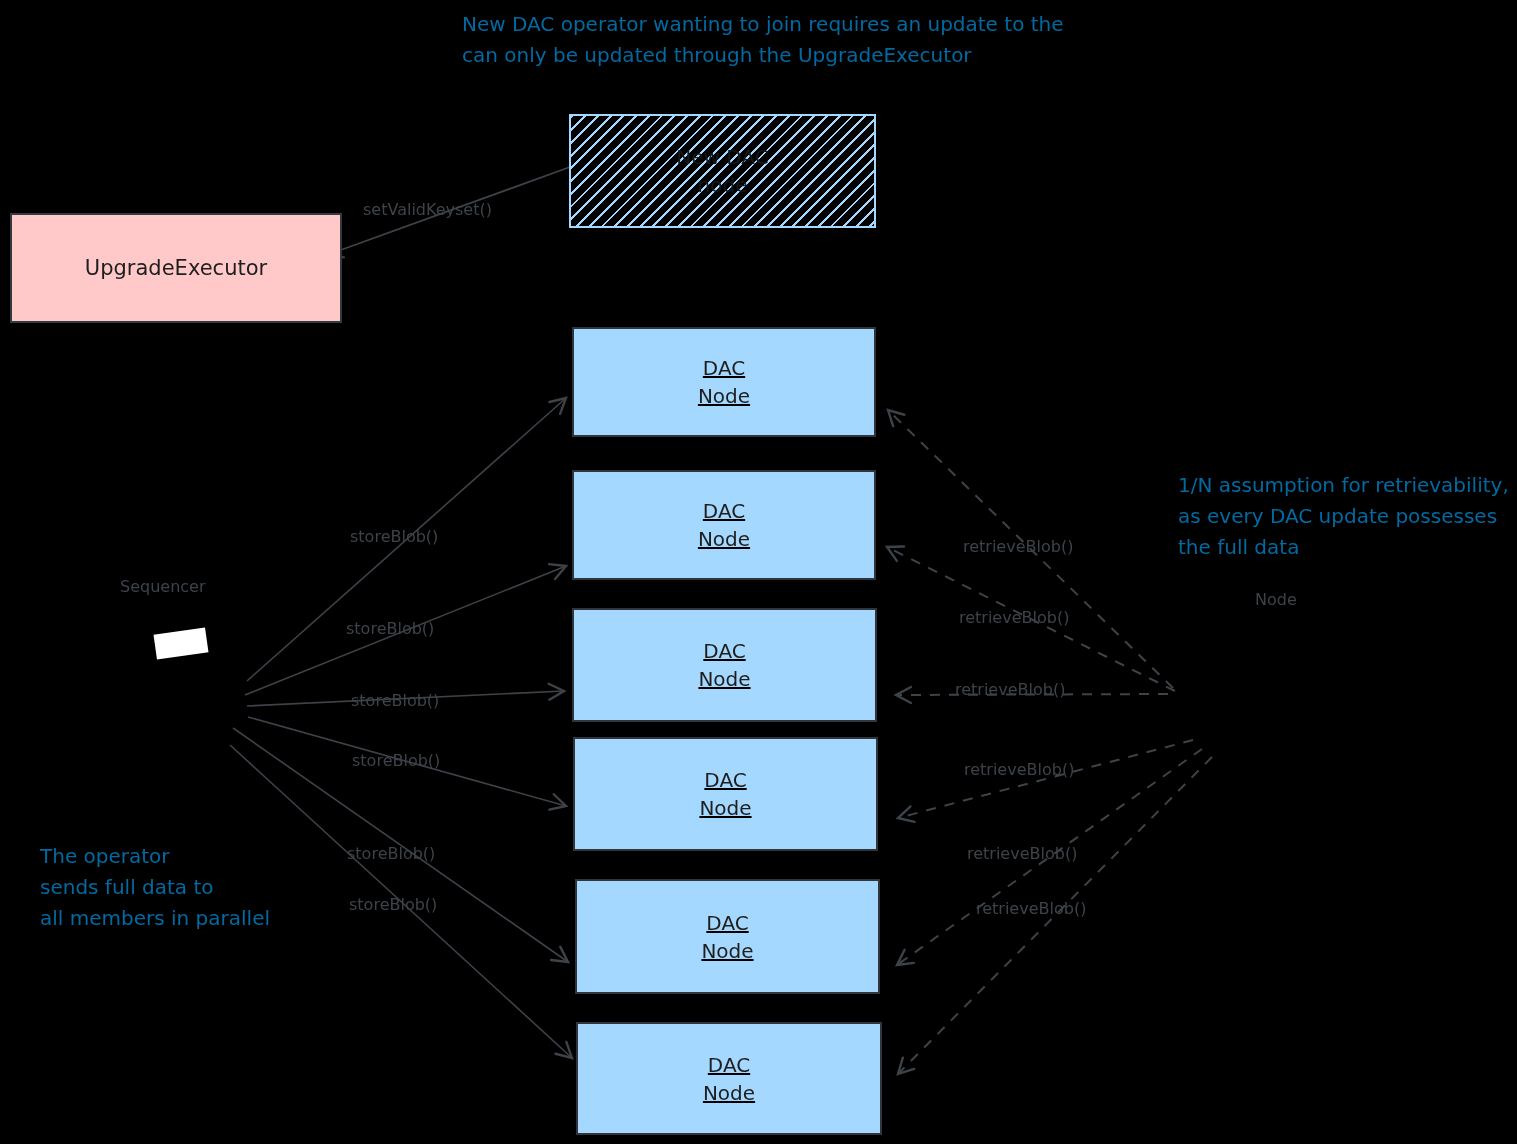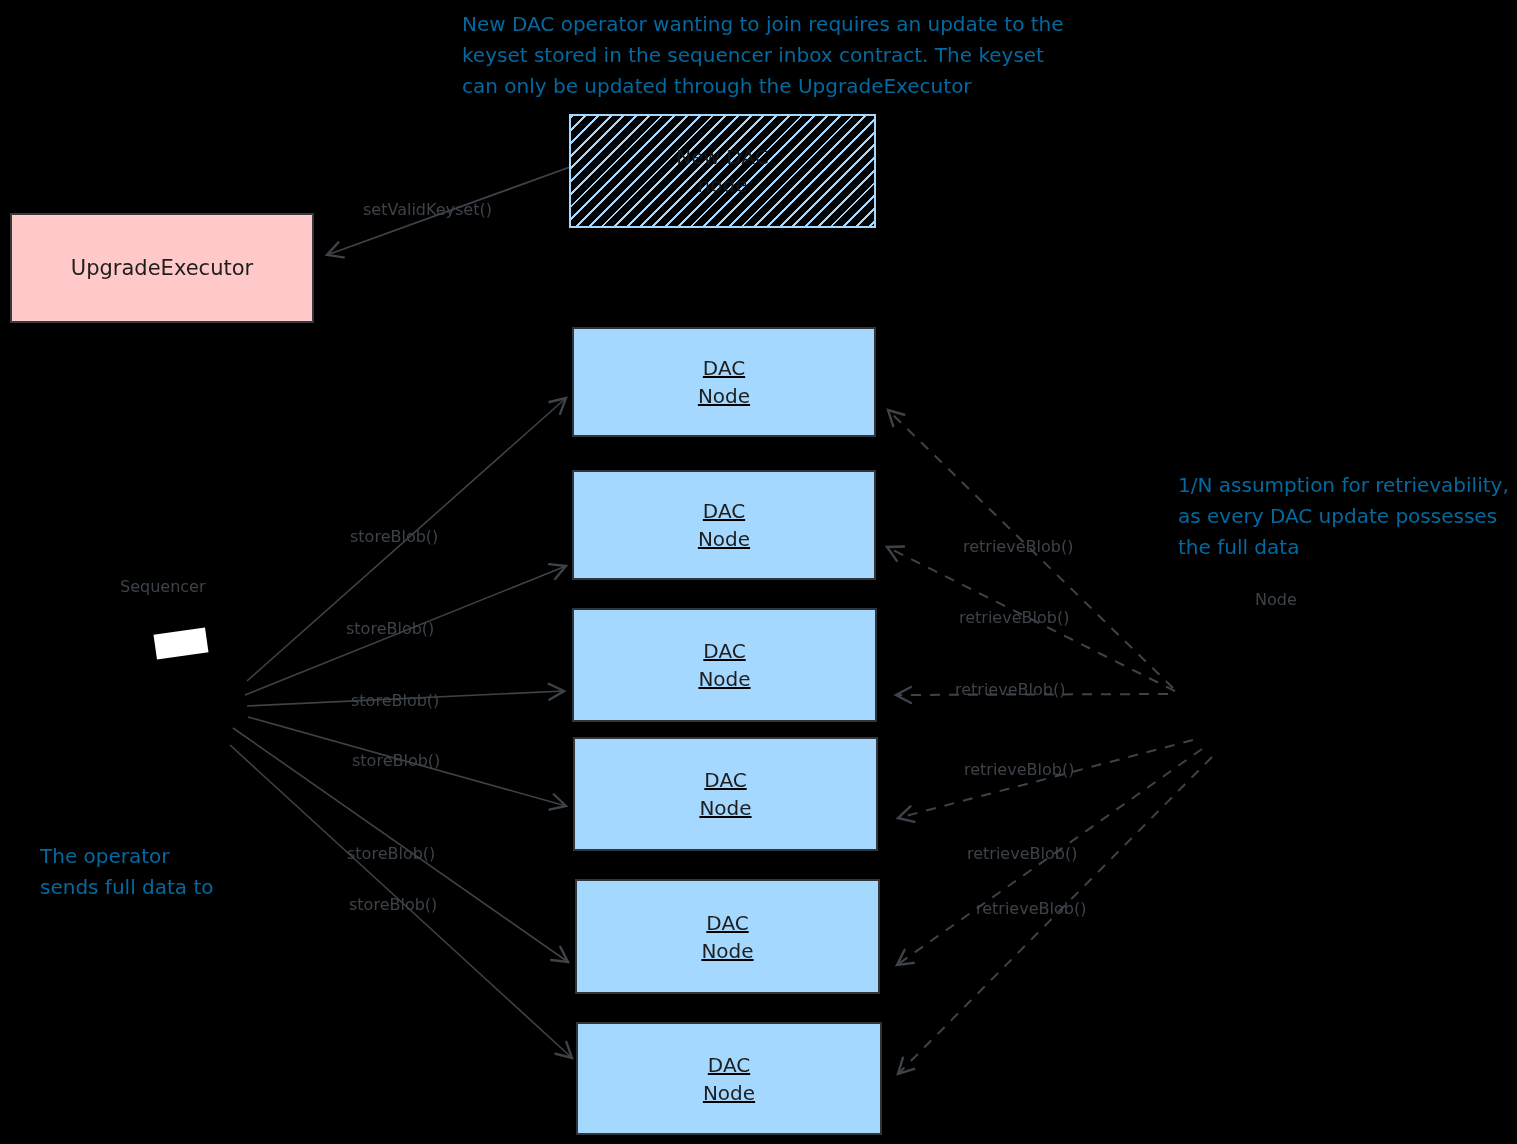--- a/index.html
+++ b/index.html
@@ -48,32 +48,31 @@
     <line x1="1173" y1="688" x2="888" y2="410" stroke="#3d4349" stroke-width="2" stroke-dasharray="10 9" marker-end="url(#ah)"></line>
     <line x1="1175" y1="691" x2="887" y2="547" stroke="#3d4349" stroke-width="2" stroke-dasharray="10 9" marker-end="url(#ah)"></line>
     <line x1="1168" y1="694" x2="896" y2="695" stroke="#3d4349" stroke-width="2" stroke-dasharray="10 9" marker-end="url(#ah)"></line>
     <line x1="1193" y1="740" x2="898" y2="818" stroke="#3d4349" stroke-width="2" stroke-dasharray="10 9" marker-end="url(#ah)"></line>
     <line x1="1202" y1="749" x2="897" y2="965" stroke="#3d4349" stroke-width="2" stroke-dasharray="10 9" marker-end="url(#ah)"></line>
     <line x1="1212" y1="757" x2="898" y2="1074" stroke="#3d4349" stroke-width="2" stroke-dasharray="10 9" marker-end="url(#ah)"></line>
   </svg>
 
   <div class="note" style="left:462px;top:9px">
     <div>New DAC operator wanting to join requires an update to the</div>
-    <div>keyset stored in the sequencer inbox contract. The keyset</div>
     <div>can only be updated through the UpgradeExecutor</div>
   </div>
 
   <div class="box hatched" style="left:569px;top:114px;width:307px;height:114px">
     <div class="boxline">New DAC</div>
     <div class="boxline">node</div>
   </div>
 
   <div class="lbl" style="left:363px;top:200px">setValidKeyset()</div>
 
-  <div class="box pink" style="left:10px;top:213px;width:304px;height:110px">
+  <div class="box pink" style="left:10px;top:213px;width:332px;height:110px">
     <div class="boxline" style="font-size:21px">UpgradeExecutor</div>
   </div>
 
   <div class="box dac" style="left:572px;top:327px;width:304px;height:110px">
     <div class="boxline">DAC</div>
     <div class="boxline">Node</div>
   </div>
   <div class="box dac" style="left:572px;top:470px;width:304px;height:110px">
     <div class="boxline">DAC</div>
     <div class="boxline">Node</div>
@@ -115,15 +114,16 @@
   <div class="note" style="left:1178px;top:470px">
     <div>1/N assumption for retrievability,</div>
     <div>as every DAC update possesses</div>
     <div>the full data</div>
   </div>
   <div class="lbl" style="left:1255px;top:590px">Node</div>
 
   <div class="note" style="left:40px;top:841px">
     <div>The operator</div>
     <div>sends full data to</div>
+    <div>all members in parallel</div>
   </div>
 
 </div>
 
 </body></html>

